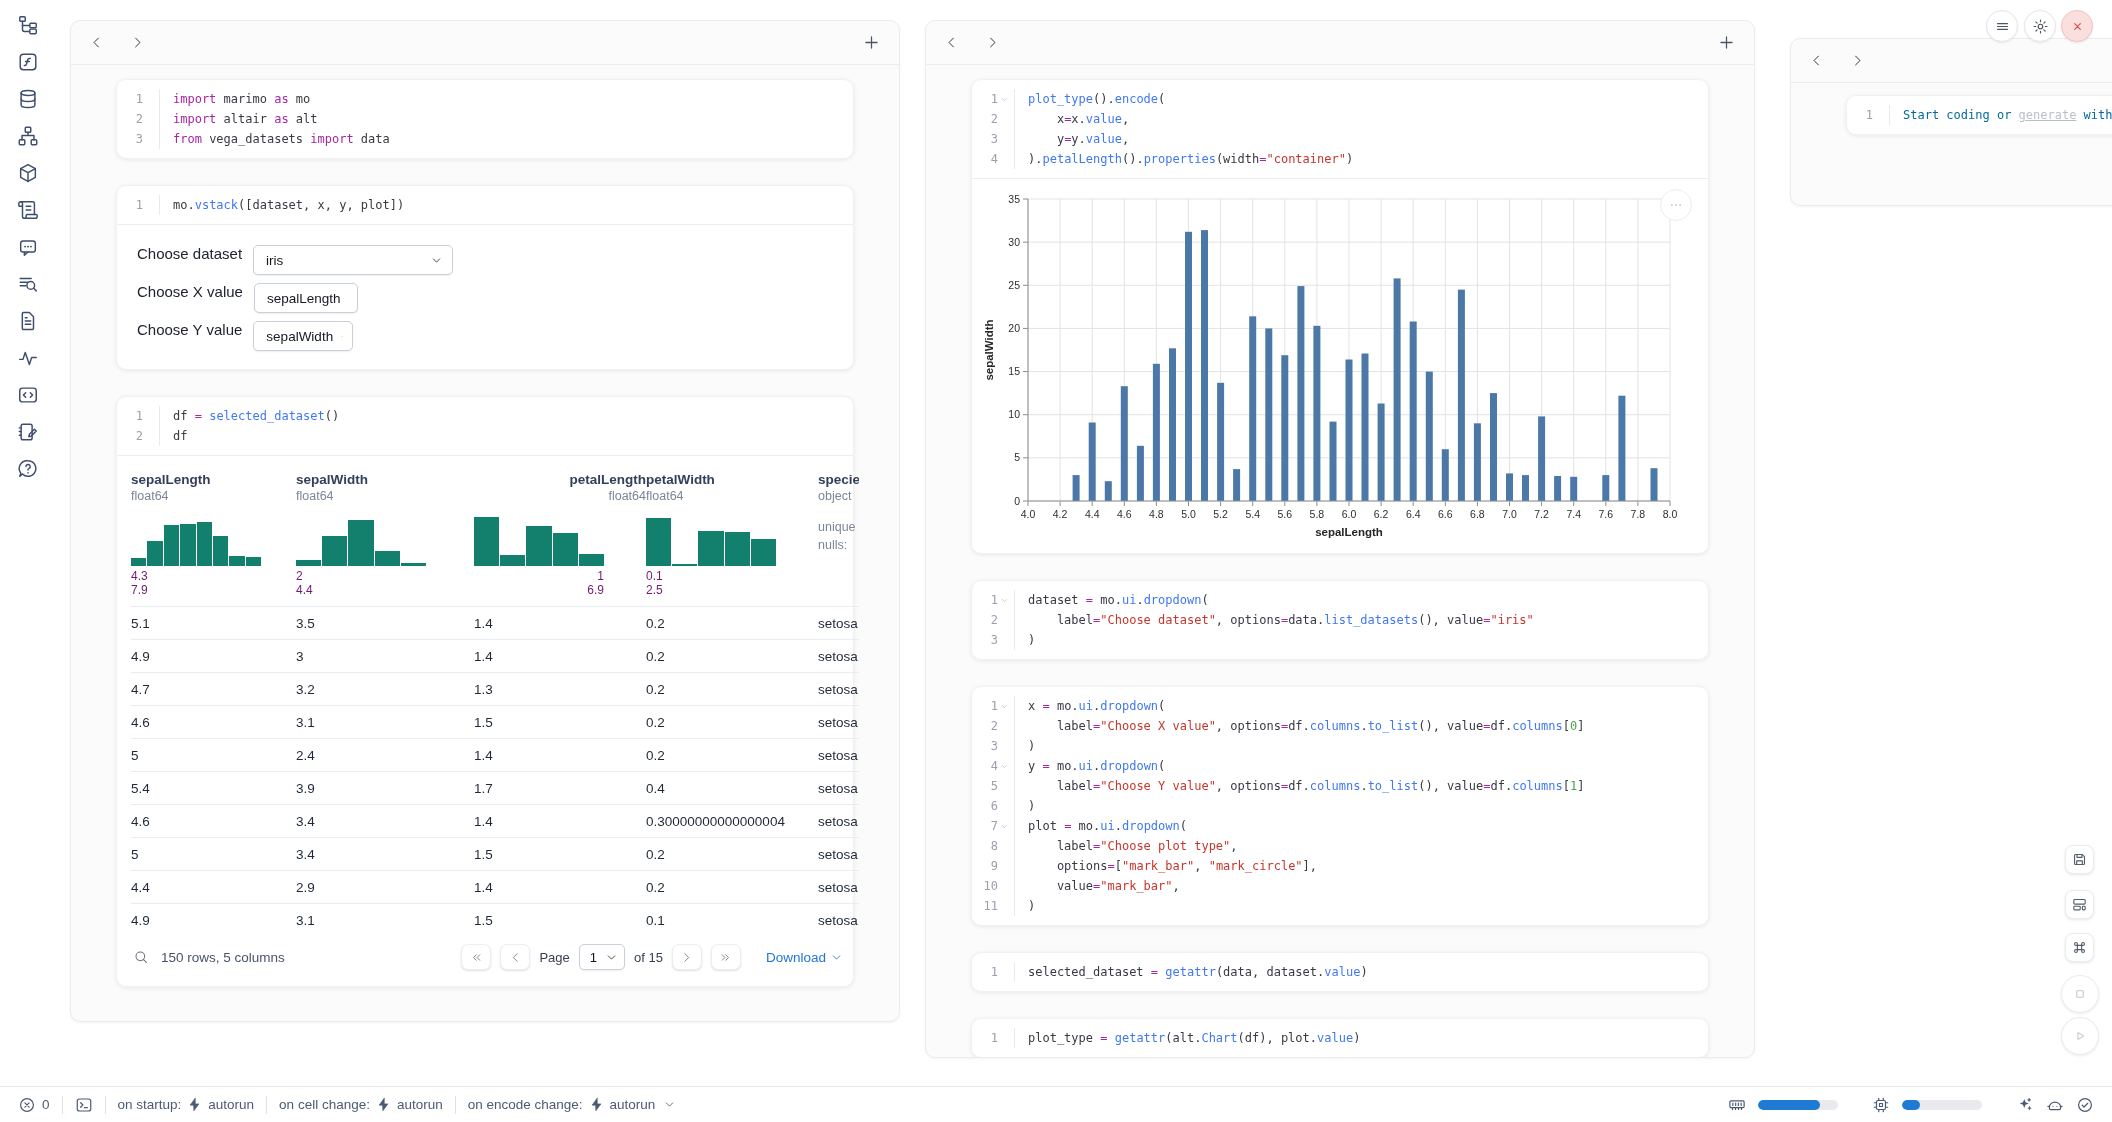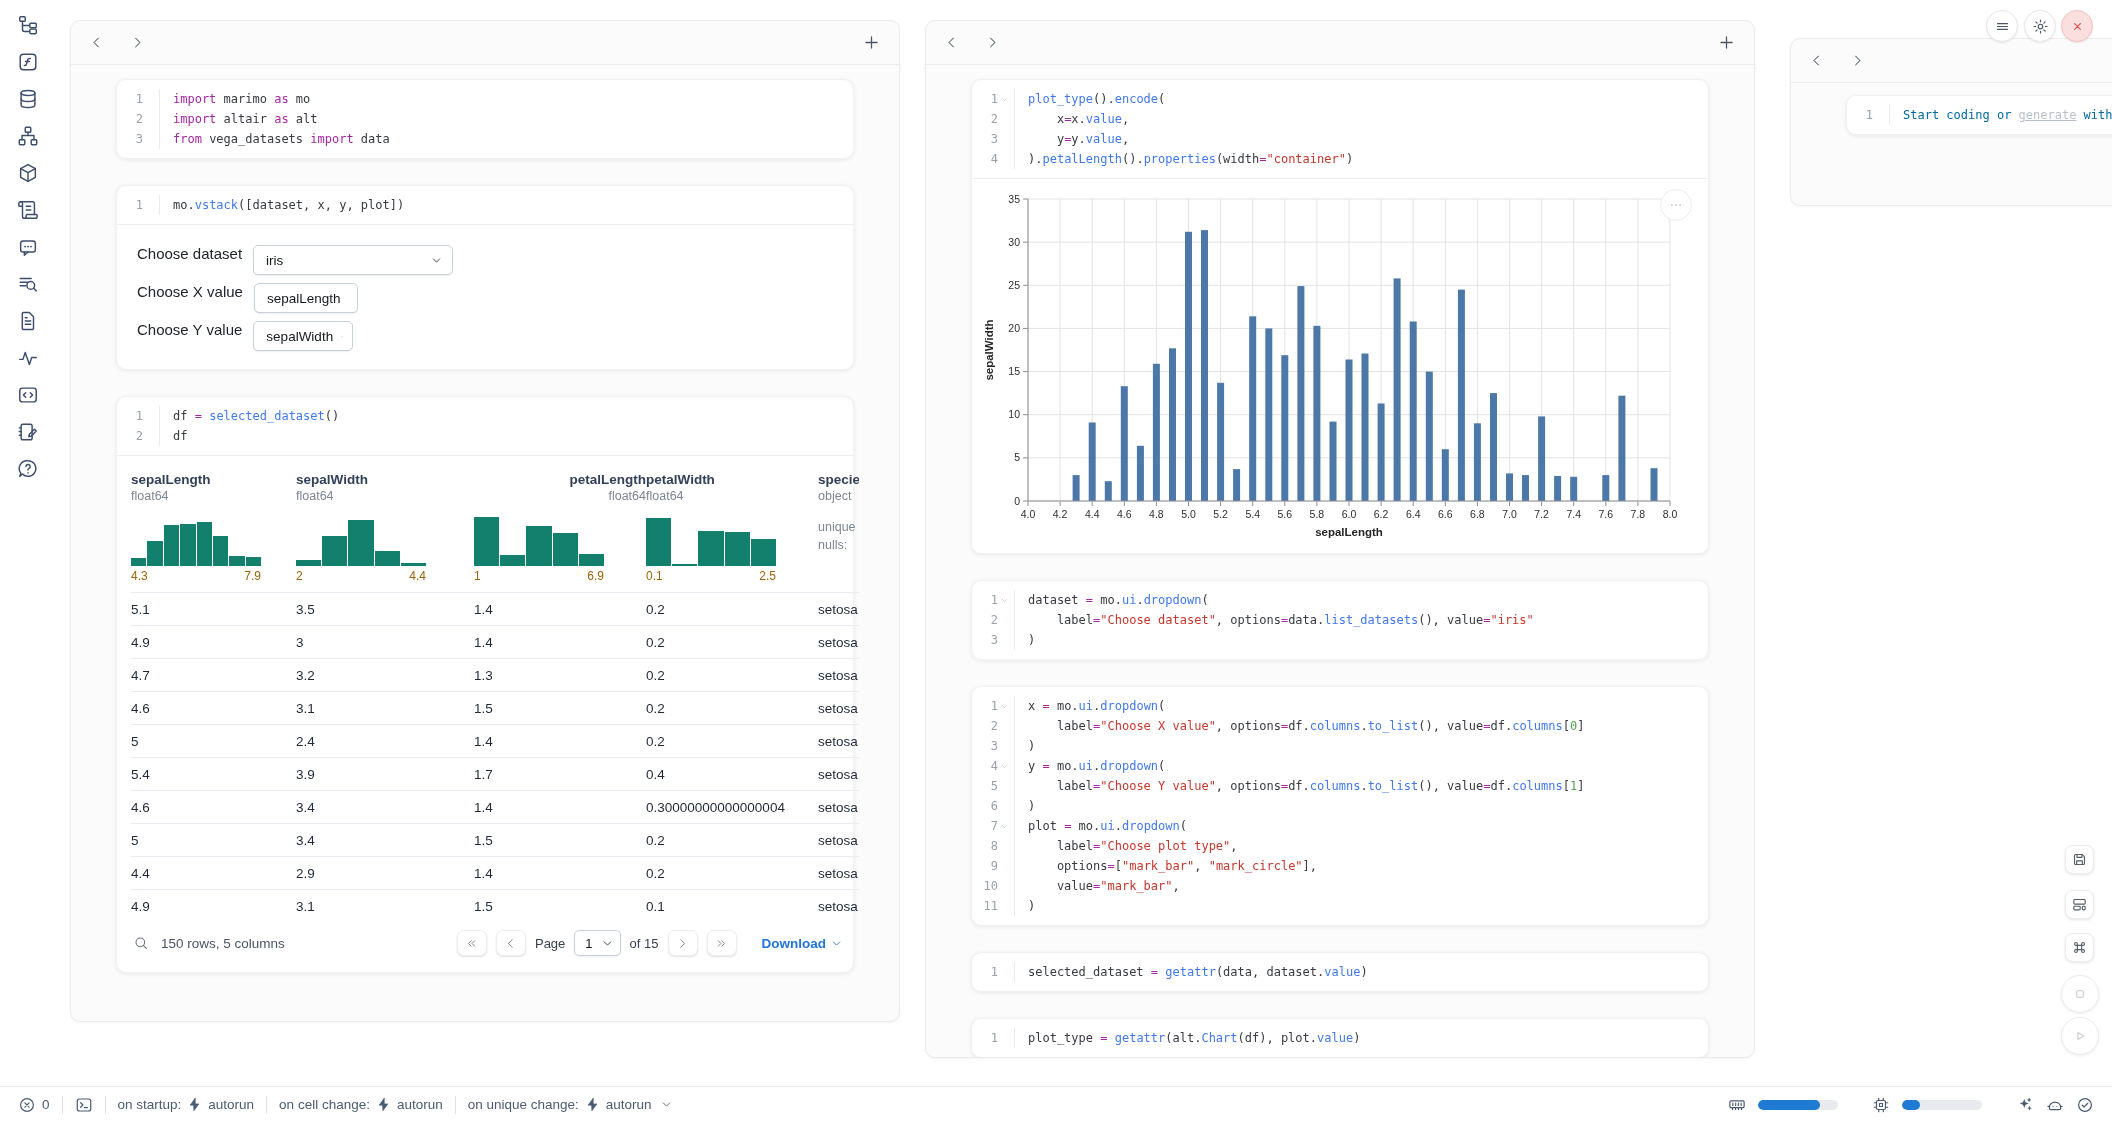--- a/index.html
+++ b/index.html
@@ -62,32 +62,32 @@
   
   .table-out { padding:12px 0 8px 14px; }
   .tbl-clip { overflow:hidden; width:728px; }
   .tbl-head { display:flex; padding-top:4px; }
   .col { flex:none; }
   .col-name { font-weight:bold; font-size:13.5px; color:#33405a; }
   .col-type { font-size:12.5px; color:#7c8696; margin-top:2px; }
   .col-meta { font-size:12.5px; color:#7c8696; margin-top:15px; line-height:18px; }
   .hist { width:130px; height:54px; display:flex; align-items:flex-end; gap:1px; margin-top:9px; }
   .hist i { flex:1; display:block; }
-  .hist-range { width:130px; display:flex; justify-content:space-between; font-size:12px; color:#a16207; margin:3px 0 9px; }
+  .hist-range { width:130px; display:flex; justify-content:space-between; font-size:12px; color:#701a75; margin:3px 0 9px;flex-direction:column; }
   .tbl-row { display:flex; border-top:1px solid #e9edf2; height:33px; align-items:center;
              font-size:13.5px; color:#1f2937; }
   .tbl-foot { display:flex; align-items:center; height:42px; padding-right:10px; font-size:13.5px; color:#475569; }
   .search-ic { width:16px; height:16px; color:#6b7280; margin:0 12px 0 2px; cursor:pointer; }
   .pg-group { margin-left:auto; display:flex; align-items:center; gap:9px; }
   .pg-btn { width:30px; height:26px; border:1px solid #eceef1; border-radius:7px; background:#fff;
             box-shadow:0 1px 2px rgba(0,0,0,.13); display:flex; align-items:center; justify-content:center;
             color:#6b7280; cursor:pointer; }
   .pg-btn .icon { width:13px; height:13px; }
   .pg-label { font-size:13px; color:#374151; }
-  .download { color:#2176d9; margin-left:16px; display:flex; align-items:center; gap:4px; cursor:pointer;font-weight:bold; }
+  .download { color:#2176d9; margin-left:16px; display:flex; align-items:center; gap:4px; cursor:pointer; }
   .download .chev { width:13px; height:13px; }
 
   
   .chart-out { position:relative; padding:10px 4px 8px 8px; }
   .more-btn { position:absolute; top:10px; right:16px; width:32px; height:32px; border-radius:50%;
               border:1px solid #ededed; background:#fff; display:flex; align-items:center; justify-content:center;
               color:#cacaca; cursor:pointer; }
   .more-btn .icon { width:18px; height:18px; }
 
   
@@ -1000,21 +1000,21 @@
     <span>on cell change:</span>
     <span class="icon zap">
         <svg viewBox="0 0 24 24" fill="none" stroke="currentColor" stroke-width="1.6" stroke-linecap="round" stroke-linejoin="round">
           <path d="M13 2L5 13h5.5L11 22l8-11h-5.5z" fill="currentColor" stroke="currentColor" stroke-width="1"></path>
         </svg>
       </span>
     <span>autorun</span>
   </span>
   <span class="sb-div"></span>
   <span class="sb-group">
-    <span>on unique change:</span>
+    <span>on encode change:</span>
     <span class="icon zap">
         <svg viewBox="0 0 24 24" fill="none" stroke="currentColor" stroke-width="1.6" stroke-linecap="round" stroke-linejoin="round">
           <path d="M13 2L5 13h5.5L11 22l8-11h-5.5z" fill="currentColor" stroke="currentColor" stroke-width="1"></path>
         </svg>
       </span>
     <span>autorun</span>
     <span class="icon sb-chev">
         <svg viewBox="0 0 24 24" fill="none" stroke="currentColor" stroke-width="1.6" stroke-linecap="round" stroke-linejoin="round">
           <path d="M6 9l6 6 6-6"></path>
         </svg>

